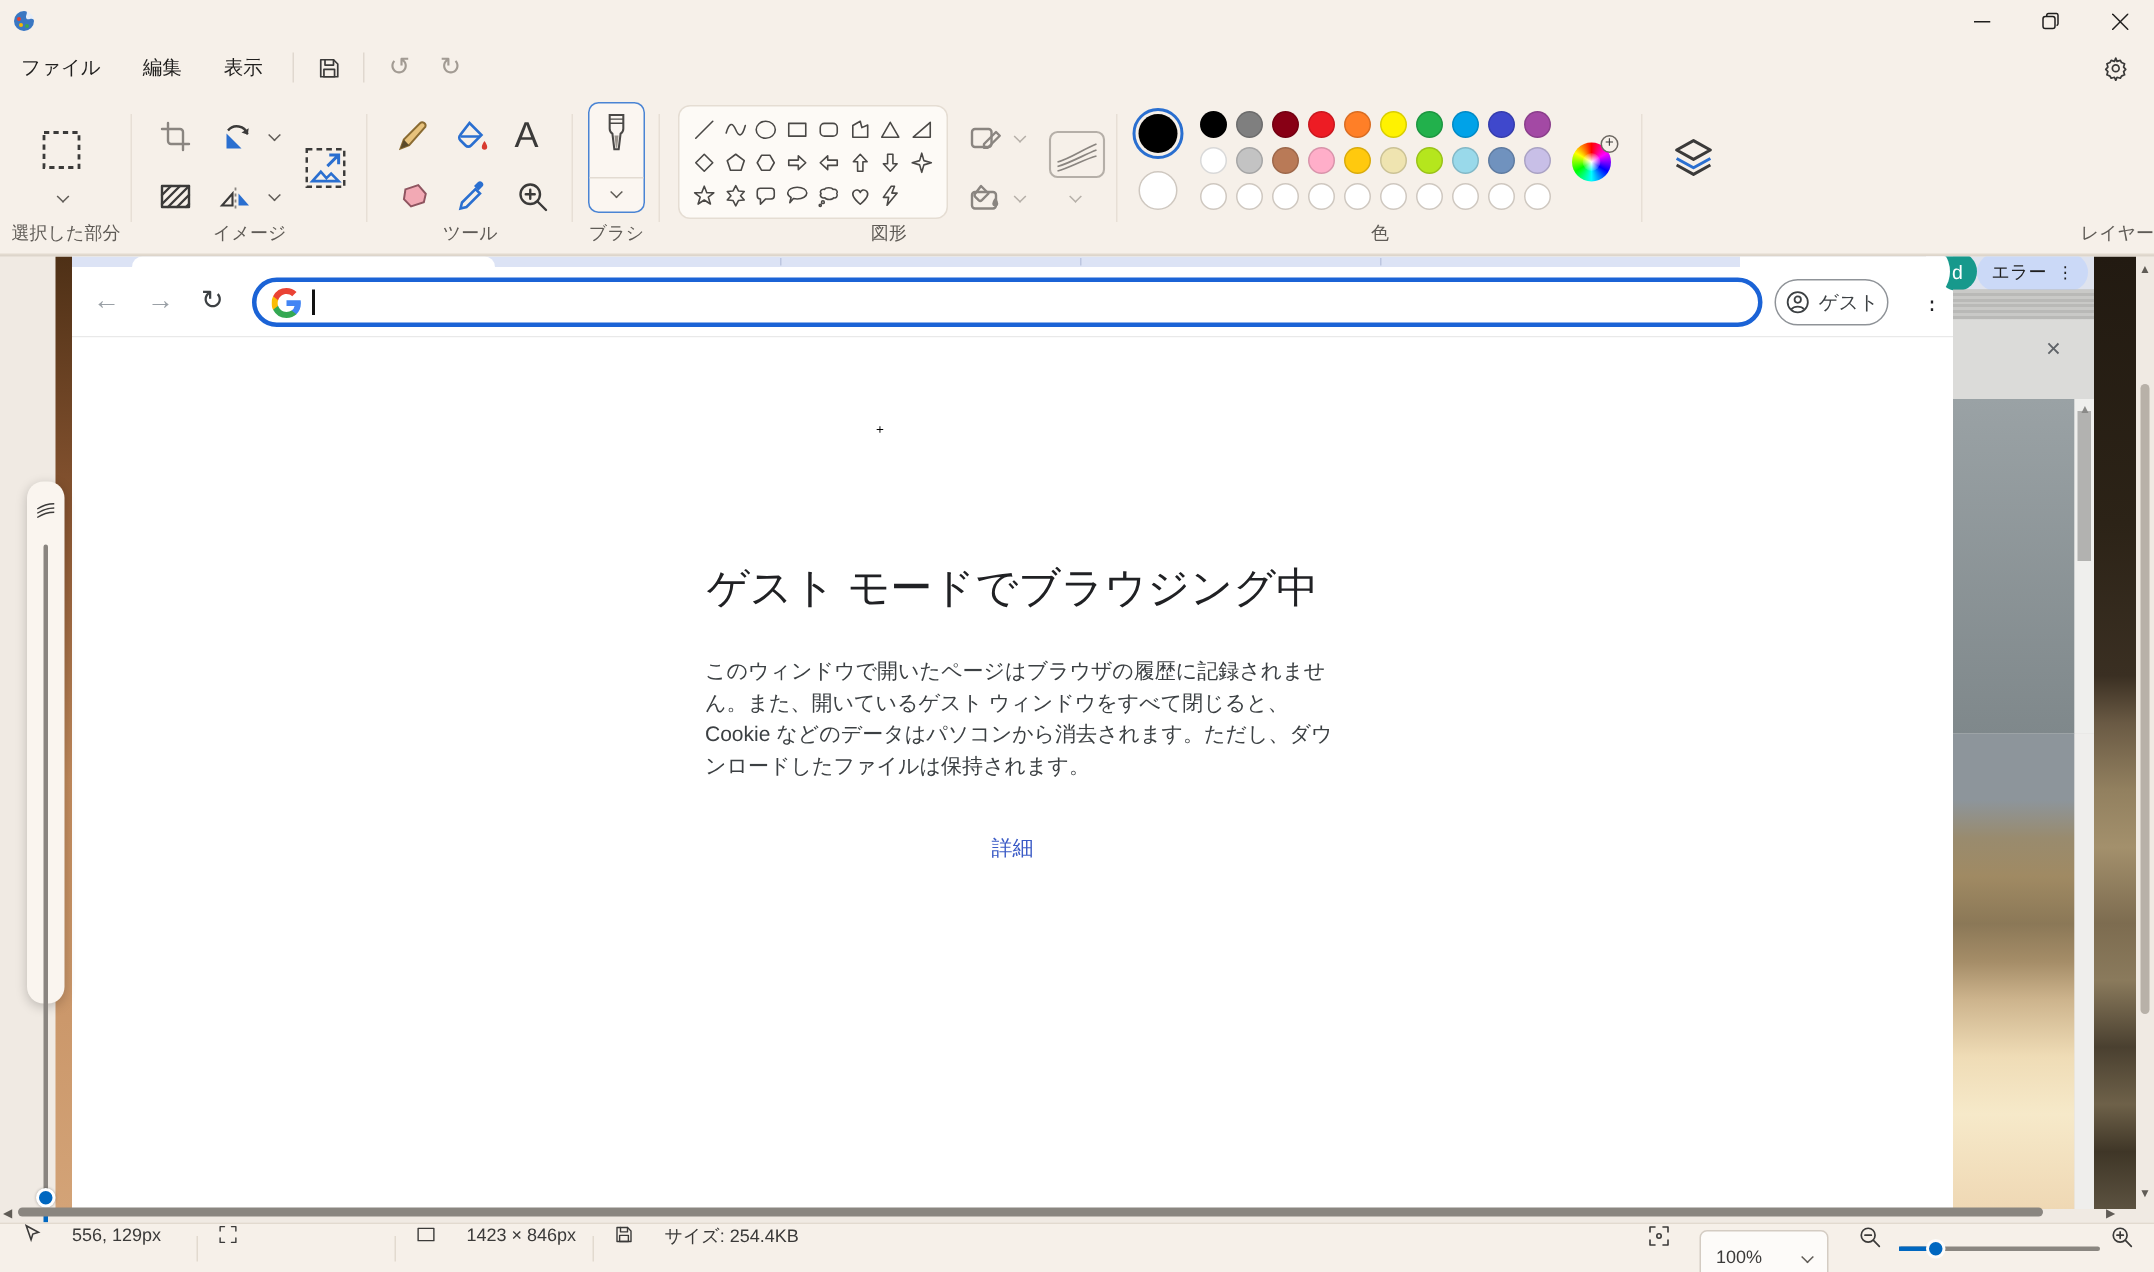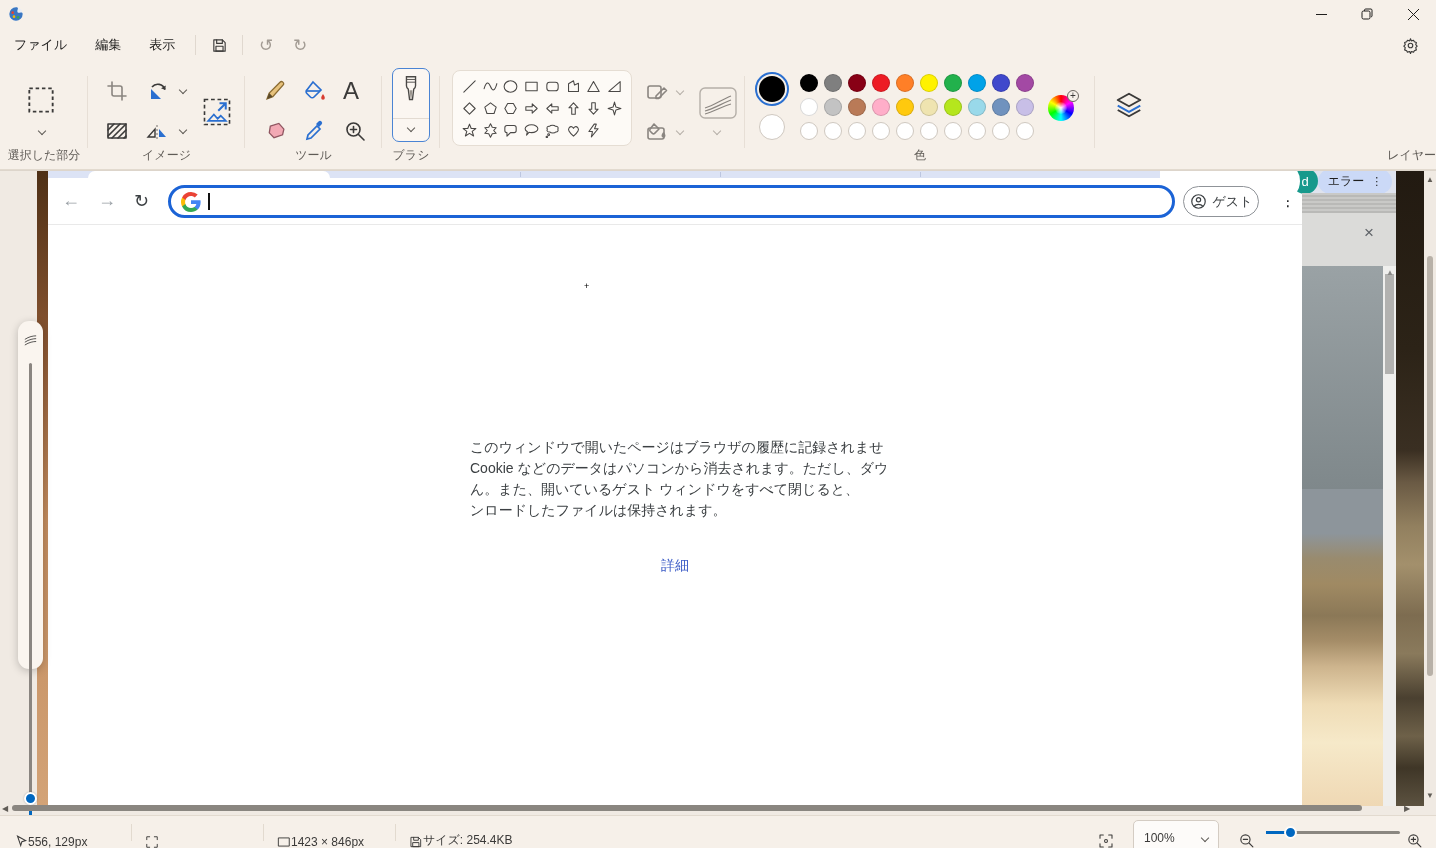--- a/index.html
+++ b/index.html
@@ -86,21 +86,21 @@
   .size-fill{position:absolute;left:11px;top:487px;width:3px;height:8px;background:#0067c0;}
   
   .vscroll{position:absolute;right:0;top:0;width:12px;height:635px;}
   .vthumb{position:absolute;left:3px;top:85px;width:6px;height:420px;background:#b8b1a8;border-radius:3px;}
   .varrow{position:absolute;left:2px;font-size:8px;color:#605c56;}
   .hscroll{position:absolute;left:0;bottom:0;width:1424px;height:13px;}
   .hthumb{position:absolute;left:12px;top:3px;width:1350px;height:6px;background:#8a8680;border-radius:3px;}
   .harrow{position:absolute;top:2px;font-size:8px;color:#605c56;}
   
   .statusbar{position:absolute;left:0;top:815px;width:100%;height:33px;background:#f6f0e9;border-top:1px solid #e2dacf;font-size:12px;color:#3b3a39;}
-  .sb-item{position:absolute;top:0;height:33px;display:flex;align-items:flex-end;gap:0;}
+  .sb-item{position:absolute;top:0;height:33px;display:flex;align-items:flex-start;gap:20px;}
   .sb-sep{position:absolute;top:8px;width:1px;height:17px;background:#e2dacf;}
   .zoom-dd{position:absolute;left:1133px;top:4px;width:86px;height:25px;border:1px solid #d4ccc3;border-radius:5px;background:#fdfbf9;display:flex;align-items:center;justify-content:space-between;padding:17px 10px;}
   .zslider{position:absolute;left:1266px;top:15px;width:134px;height:3px;background:#8a8680;border-radius:2px;}
   .zslider .fill{position:absolute;left:0;top:0;width:24px;height:3px;background:#0067c0;}
   .zslider .zthumb{position:absolute;left:18px;top:-5px;width:13px;height:13px;border-radius:50%;background:#0067c0;border:2px solid #fdfbf9;}
   svg.oline{fill:none;stroke:#3b3a39;stroke-width:1.6;stroke-linecap:round;stroke-linejoin:round;}
   svg.gline{fill:none;stroke:#8a8580;stroke-width:1.6;stroke-linecap:round;stroke-linejoin:round;}
 </style>
 </head>
 <body>
@@ -393,20 +393,21 @@
           </svg>
       </div>
       <span class="chev dis abs" style="left:237px;top:66px;"></span>
       <div class="abs" style="left:258px;top:24px;">
         <svg width="40" height="34" viewBox="0 0 40 34">
             <rect x="2" y="2" width="36" height="30" rx="5" fill="none" stroke="#b5afa8" stroke-width="1.4"></rect>
             <path d="M7 22c8-2 18-9 26-12M7 25c8-2 18-8 26-11M7 28c8-2 18-8 26-10" fill="none" stroke="#8a8580" stroke-width="1.2"></path>
           </svg>
       </div>
       <span class="chev dis abs" style="left:274px;top:66px;"></span>
+      <div class="glabel">図形</div>
     </div>
 
     <div class="rgroup" style="left:745px;width:350px;">
       <div class="bigc" style="left:10px;top:10px;width:34px;height:34px;border:2px solid #2a6fd0;padding:2px;">
         <div class="bigc" style="position: static; width: 26px; height: 26px; background: rgb(0, 0, 0);" id="color1"></div>
       </div>
       <div class="bigc" style="left: 14px; top: 52px; width: 26px; height: 26px; border: 1px solid rgb(207, 200, 192); background: rgb(255, 255, 255);" id="color2"></div>
       <div class="palette">
           <div class="swatch" style="background: rgb(0, 0, 0);"></div>
           <div class="swatch" style="background: rgb(127, 127, 127);"></div>
@@ -485,24 +486,25 @@
               <circle cx="12" cy="12" r="9.5"></circle>
               <circle cx="12" cy="9.5" r="3"></circle>
               <path d="M6 18.5a7 5 0 0 1 12 0"></path>
             </svg>
           <span>ゲスト</span>
         </div>
         <div class="kebab">⋮</div>
       </div>
       <div class="gpage">
         <span class="cursor-dot">+</span>
+        <div class="gheading">ゲスト モードでブラウジング中</div>
         <div class="gbody">
           <div>このウィンドウで開いたページはブラウザの履歴に記録されませ</div>
+          <div>ん。また、開いているゲスト ウィンドウをすべて閉じると、</div>
           <div>Cookie などのデータはパソコンから消去されます。ただし、ダウ</div>
-          <div>ん。また、開いているゲスト ウィンドウをすべて閉じると、</div>
           <div>ンロードしたファイルは保持されます。</div>
         </div>
         <div class="glink"><span>詳細</span></div>
       </div>
     </div>
 
     <div class="under">
       <div style="position:absolute;left:0;top:0;width:100%;height:22px;background:#dfe3ee;"></div>
       <div class="tab-d">
           <span>d</span>

